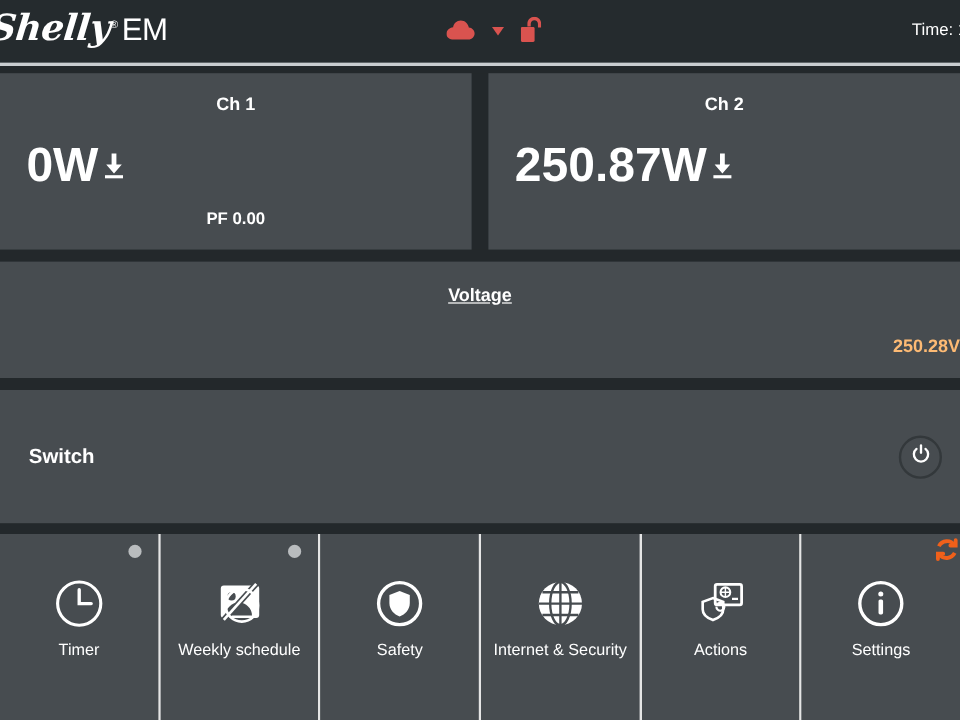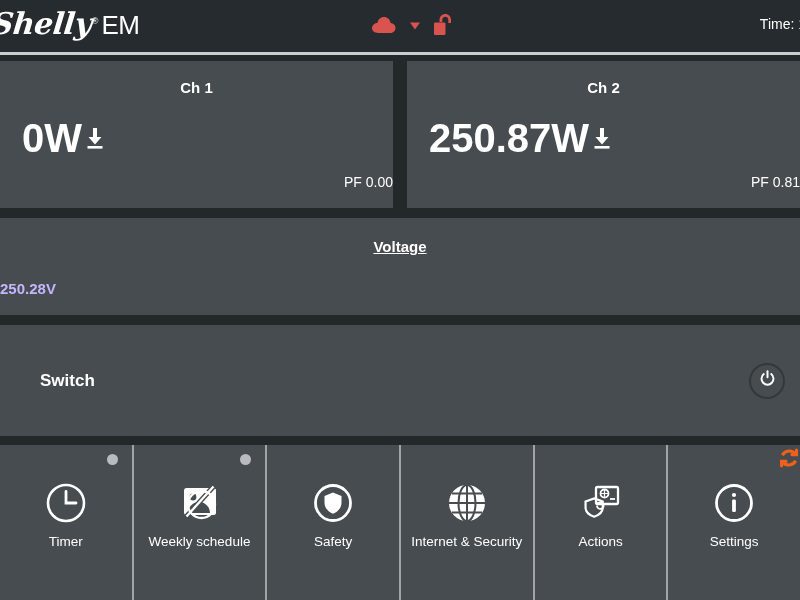--- a/index.html
+++ b/index.html
@@ -52,59 +52,59 @@
     position: absolute; top: 18px; left: 0; right: 0; text-align: center;
     color: #ffffff; font-size: 15px; font-weight: bold;
   }
   .ch-power {
     position: absolute; top: 55px; left: 22px;
     color: #ffffff; font-size: 40px; font-weight: bold;
     display: flex; align-items: center;
   }
   .ch-power .dl { margin-left: 2px; display: inline-flex; }
   .ch-pf {
-    position: absolute; bottom: 18px; left: 0; right: 0; text-align: right;
-    color: #ffffff; font-size: 14px; font-weight: normal;
+    position: absolute; bottom: 18px; left: 0; right: 0; text-align: center;
+    color: #ffffff; font-size: 14px; font-weight: bold;
   }
 
   .vgap { height: 10px; background: #23282b; flex: 0 0 10px; }
 
   .voltage-card { height: 97px; flex: 0 0 97px; position: relative; }
   .v-title {
     position: absolute; top: 20px; left: 0; right: 0; text-align: center;
     color: #ffffff; font-size: 15px; font-weight: bold; text-decoration: underline;
   }
   .v-value {
-    position: absolute; top: 62px; left: 0; right: 0; text-align: left;
-    color: #c4b5fd; font-size: 15px; font-weight: bold;
+    position: absolute; top: 62px; left: 0; right: 0; text-align: right;
+    color: #fdba74; font-size: 15px; font-weight: bold;
   }
 
   .switch-card { height: 111px; flex: 0 0 111px; position: relative; }
   .switch-label {
-    position: absolute; left: 40px; top: 50%; transform: translateY(-50%);
+    position: absolute; left: 24px; top: 50%; transform: translateY(-50%);
     color: #ffffff; font-size: 17px; font-weight: bold;
   }
   .power-btn {
     position: absolute; right: 15px; top: 50%; transform: translateY(-50%);
     width: 36px; height: 36px; border-radius: 50%;
     border: 2px solid #33383b; background: #474c50;
     display: flex; align-items: center; justify-content: center;
     cursor: pointer;
   }
 
   
   .navbar {
     flex: 1 1 auto; display: flex; background: #23282b;
     margin-top: 9px;
   }
   .nav-tile {
     flex: 1 1 0; background: #474c50; position: relative;
     display: flex; flex-direction: column; align-items: center;
     justify-content: center; cursor: pointer;
-    border-right: 2px solid #a3a3a3;
+    border-right: 2px solid #e5e5e5;
   }
   .nav-tile:last-child { border-right: none; }
   .nav-icon { margin-top: 6px; margin-bottom: 10px; color: #ffffff; display: flex; }
   .nav-label {
     color: #ffffff; font-size: 13.5px; text-align: center; line-height: 1.25;
     padding: 0 4px; margin-bottom: 18px;
   }
   .badge-dot {
     position: absolute; top: 9px; right: 14px;
     width: 11px; height: 11px; border-radius: 50%; background: #b9bcbe;
@@ -170,21 +170,20 @@
       <div class="ch-title">Ch 2</div>
       <div class="ch-power">
         <span>250.87W</span>
         <span class="dl">
           <svg width="22" height="24" viewBox="0 0 22 24" fill="#ffffff">
             <path d="M9 1h4v9h4.5L11 17.5 4.5 10H9z"></path>
             <rect x="3.5" y="19" width="15" height="2.6"></rect>
           </svg>
         </span>
       </div>
-      <div class="ch-pf">PF 0.81</div>
     </div>
 
   </div>
 
   <div class="vgap"></div>
 
   <div class="card voltage-card">
     <div class="v-title">Voltage</div>
     <div class="v-value">250.28V</div>
   </div>

